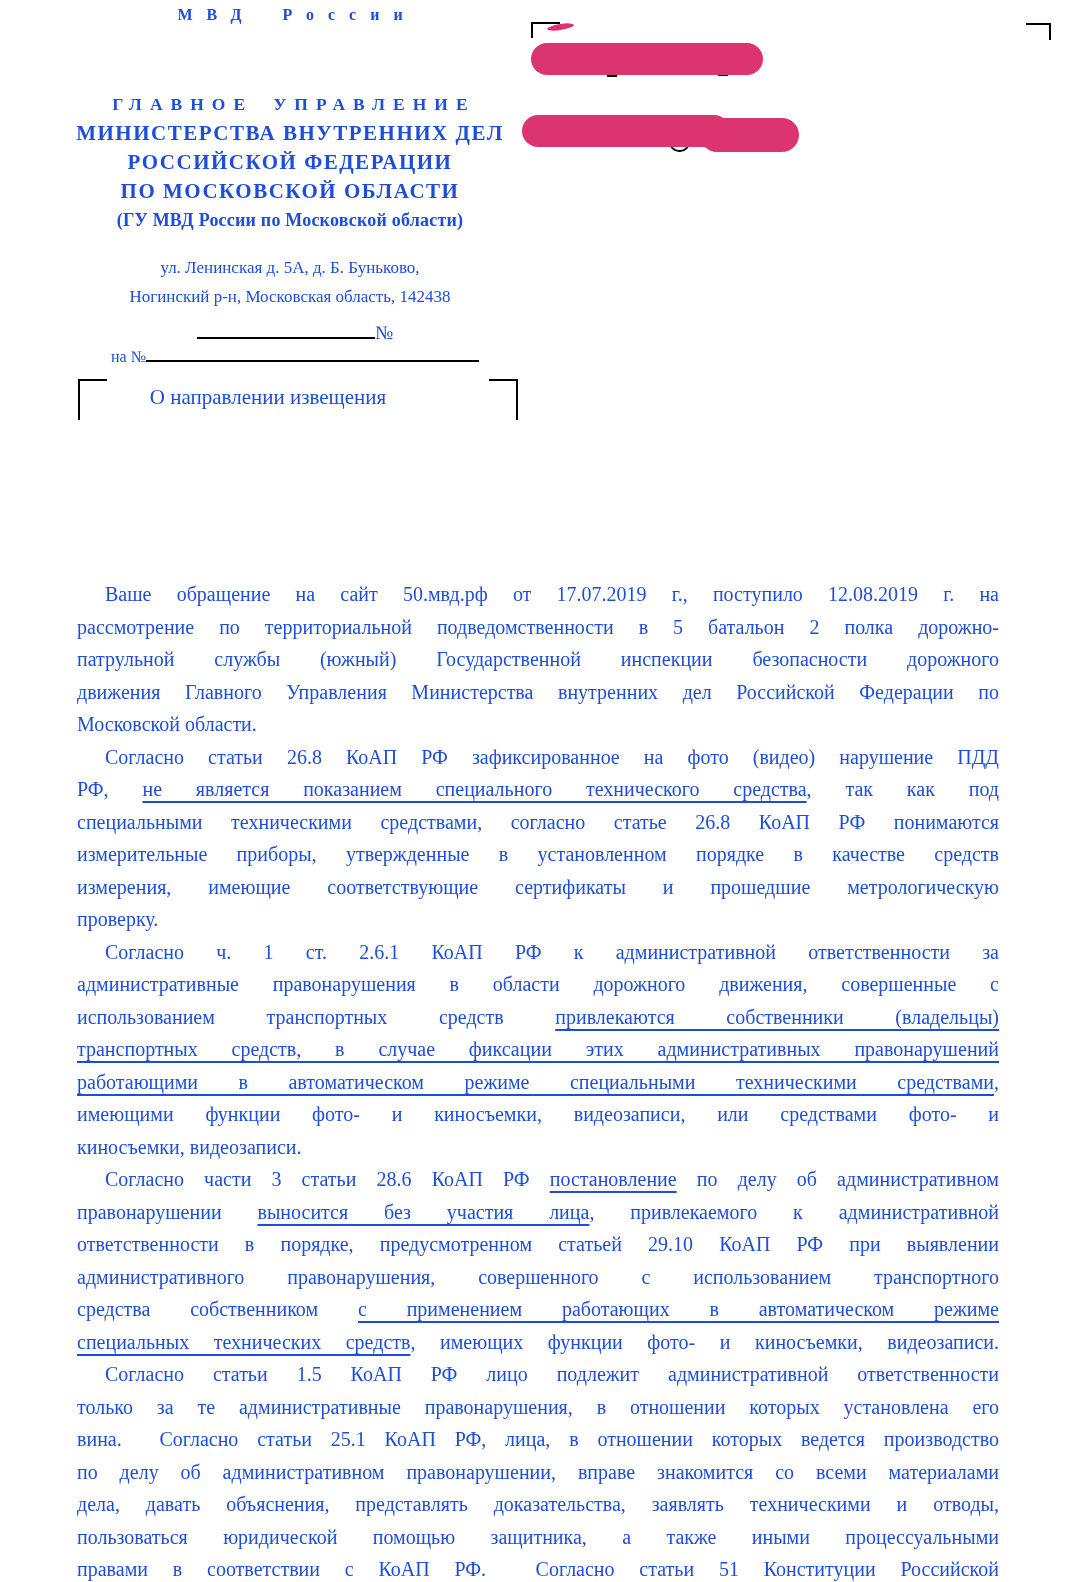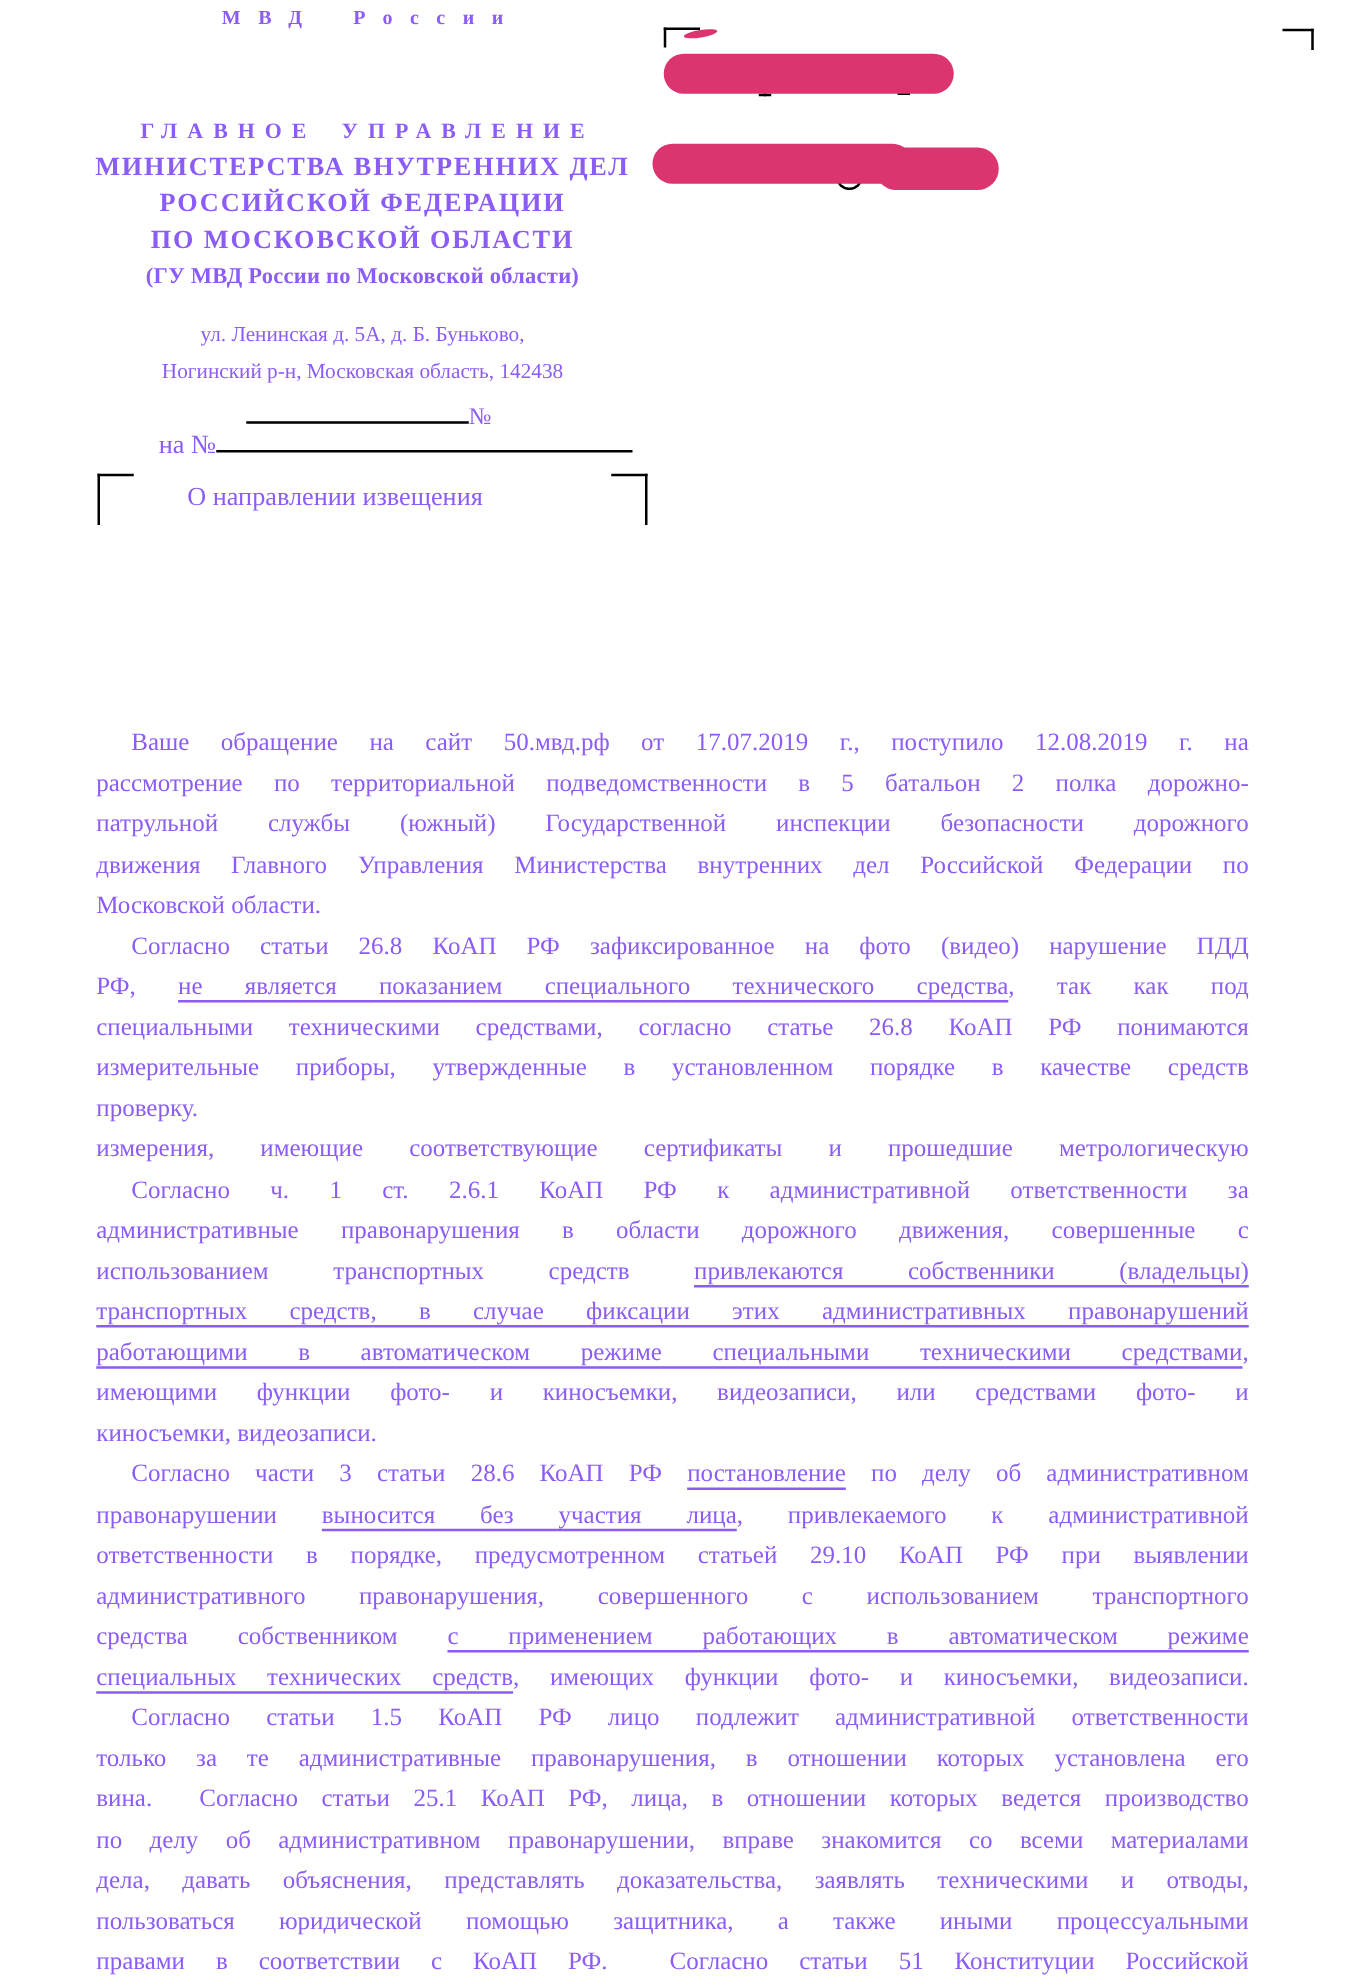--- a/index.html
+++ b/index.html
@@ -1,31 +1,31 @@
 <!DOCTYPE html>
 <html lang="ru"><head>
 <meta charset="utf-8">
 <style>
   html,body{margin:0;padding:0;background:#ffffff;}
   .page{
     position:relative;width:1080px;height:1582px;background:#ffffff;overflow:hidden;
-    font-family:"Liberation Serif","DejaVu Serif",serif;color:#8b5cf6;
+    font-family:"Liberation Serif","DejaVu Serif",serif;color:#1d4ed8;
   }
   
   .letterhead{position:absolute;left:50px;top:6px;width:480px;text-align:center;}
   .org-top{font-size:16px;font-weight:bold;letter-spacing:14px;word-spacing:9px;padding-left:14px;white-space:nowrap;}
   .dept{position:absolute;left:0;top:56px;width:480px;text-align:center;font-weight:bold;margin-top:28px;}
   .dept .d0{font-size:17.5px;letter-spacing:8px;word-spacing:8px;padding-left:8px;line-height:29px;white-space:nowrap;}
   .dept .d1,.dept .d2,.dept .d3{font-size:21px;letter-spacing:1.5px;line-height:29px;white-space:nowrap;}
   .dept .d4{font-size:18px;letter-spacing:.2px;line-height:29px;white-space:nowrap;}
   .addr{position:absolute;left:0;top:248px;width:480px;font-size:17px;line-height:28.5px;}
   
   .ref1{position:absolute;left:197px;top:318px;font-size:19px;white-space:nowrap;}
   .ref1 .blank{display:inline-block;width:178px;height:19px;border-bottom:2px solid #000;vertical-align:baseline;}
-  .ref2{position:absolute;left:111px;top:341px;font-size:21px;white-space:nowrap;margin-left:16px;}
+  .ref2{position:absolute;left:111px;top:341px;font-size:16px;white-space:nowrap;}
   .ref2 .blank{display:inline-block;width:333px;height:19px;border-bottom:2px solid #000;vertical-align:baseline;}
   
   .subj-corner{position:absolute;width:27px;height:39px;top:379px;}
   .subj-corner.left{left:78px;border-top:2px solid #000;border-left:2px solid #000;}
   .subj-corner.right{left:489px;border-top:2px solid #000;border-right:2px solid #000;}
   .subject{position:absolute;left:78px;top:385px;width:380px;text-align:center;font-size:21px;}
   
   .addr-corner{position:absolute;}
   .addr-corner.tl{left:531px;top:22px;width:27px;height:14px;border-top:2.5px solid #000;border-left:2.5px solid #000;}
   .addr-corner.tr{left:1026px;top:23px;width:23px;height:15px;border-top:2.5px solid #000;border-right:2.5px solid #000;}
@@ -90,22 +90,22 @@
   <div class="body-text" id="body-text">
       <div class="bline indent"><span>Ваше обращение на сайт 50.мвд.рф от 17.07.2019 г., поступило 12.08.2019 г. на</span></div>
       <div class="bline"><span>рассмотрение по территориальной подведомственности в 5 батальон 2 полка дорожно-</span></div>
       <div class="bline"><span>патрульной службы (южный) Государственной инспекции безопасности дорожного</span></div>
       <div class="bline"><span>движения Главного Управления Министерства внутренних дел Российской Федерации по</span></div>
       <div class="bline last"><span>Московской области.</span></div>
       <div class="bline indent"><span>Согласно статьи 26.8 КоАП РФ зафиксированное на фото (видео) нарушение ПДД</span></div>
       <div class="bline"><span>РФ, </span><span class="u">не является показанием специального технического средства</span><span>, так как под</span></div>
       <div class="bline"><span>специальными техническими средствами, согласно статье 26.8 КоАП РФ понимаются</span></div>
       <div class="bline"><span>измерительные приборы, утвержденные в установленном порядке в качестве средств</span></div>
+      <div class="bline"><span>измерения, имеющие соответствующие сертификаты и прошедшие метрологическую</span></div>
       <div class="bline last"><span>проверку.</span></div>
-      <div class="bline"><span>измерения, имеющие соответствующие сертификаты и прошедшие метрологическую</span></div>
       <div class="bline indent"><span>Согласно ч. 1 ст. 2.6.1 КоАП РФ к административной ответственности за</span></div>
       <div class="bline"><span>административные правонарушения в области дорожного движения, совершенные с</span></div>
       <div class="bline"><span>использованием транспортных средств </span><span class="u">привлекаются собственники (владельцы)</span></div>
       <div class="bline"><span class="u">транспортных средств, в случае фиксации этих административных правонарушений</span></div>
       <div class="bline"><span class="u">работающими в автоматическом режиме специальными техническими средствами</span><span>,</span></div>
       <div class="bline"><span>имеющими функции фото- и киносъемки, видеозаписи, или средствами фото- и</span></div>
       <div class="bline last"><span>киносъемки, видеозаписи.</span></div>
       <div class="bline indent"><span>Согласно части 3 статьи 28.6 КоАП РФ </span><span class="u">постановление</span><span> по делу об административном</span></div>
       <div class="bline"><span>правонарушении </span><span class="u">выносится без участия лица</span><span>, привлекаемого к административной</span></div>
       <div class="bline"><span>ответственности в порядке, предусмотренном статьей 29.10 КоАП РФ при выявлении</span></div>

